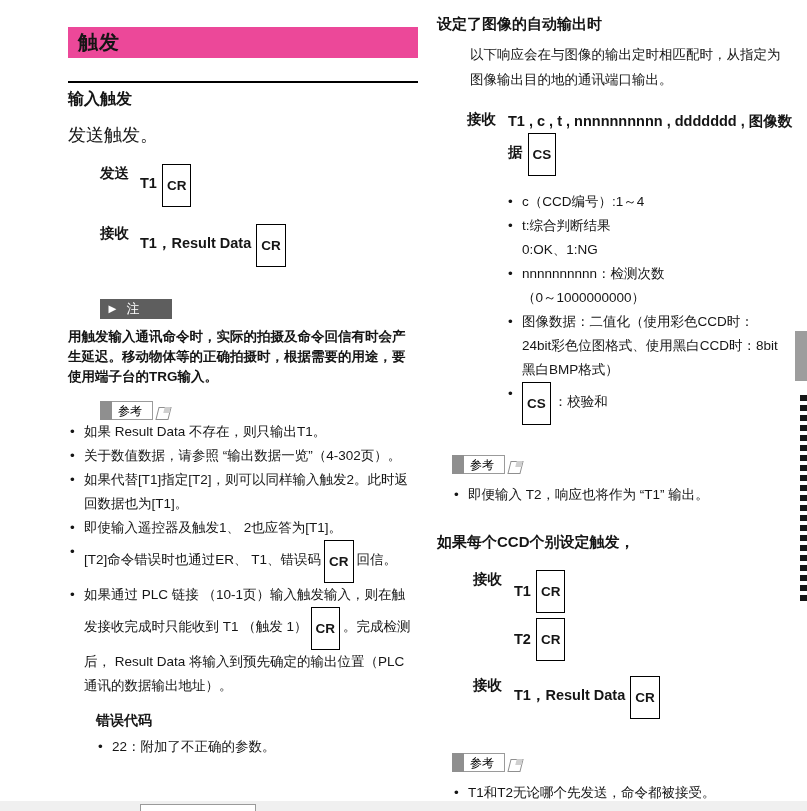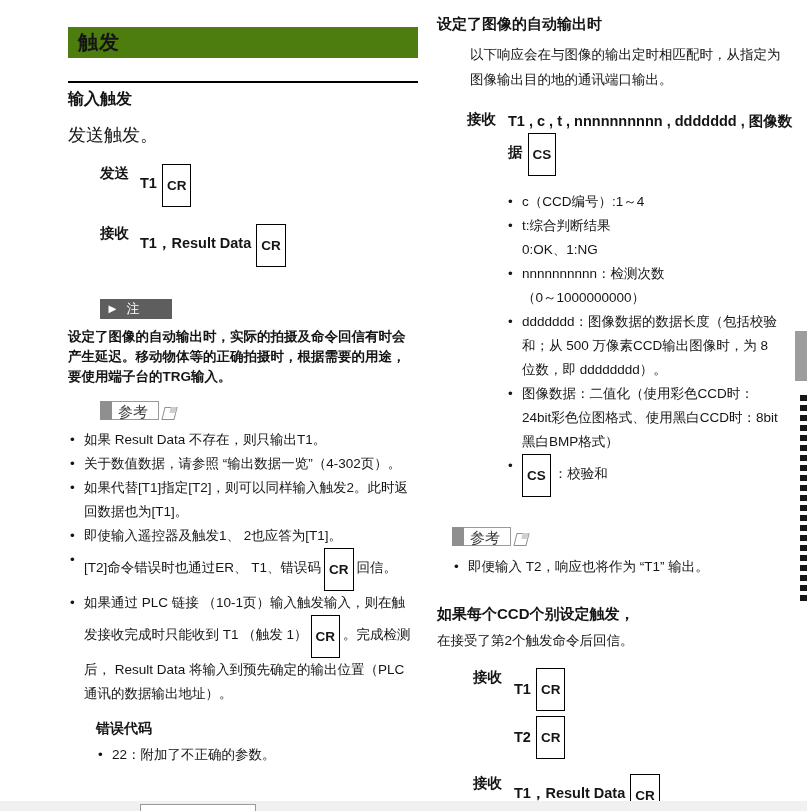--- a/index.html
+++ b/index.html
@@ -3,49 +3,49 @@
 <meta charset="utf-8">
 <style>
   * { margin:0; padding:0; box-sizing:border-box; }
   html,body { width:807px; height:811px; background:#ffffff; overflow:hidden; position:relative;
               font-family:"Liberation Sans","DejaVu Sans",sans-serif; color:#151515; }
 
   .col-left  { position:absolute; left:68px;  top:27px; width:350px; }
   .col-right { position:absolute; left:437px; top:15px; width:356px; }
 
   
-  .title-bar { background:#4d7c0f; height:31px; display:flex; align-items:center;
+  .title-bar { background:#ec4899; height:31px; display:flex; align-items:center;
                padding-left:10px; font-size:20px; font-weight:bold; letter-spacing:1px; }
   .rule { border-top:2px solid #000; margin-top:23px; }
   .h2 { font-size:16px; font-weight:bold; margin-top:6px; }
   .intro { font-size:18px; margin-top:13px; }
 
   .cmd-row { display:flex; margin-top:17px; font-weight:bold; font-size:14.5px; }
   .cmd-row .lbl { width:40px; margin-left:32px; flex:none; }
   .cmd-row .body { margin-left:0; }
   .cmd-lines > div { margin-bottom:5px; display:flex; align-items:center; }
 
   .kbox { display:inline-block; border:1.6px solid #000; padding:12px 4px; font-weight:bold;
           font-size:13.5px; line-height:17px; margin-left:5px; vertical-align:-2px; }
 
   .note-tag { margin-top:32px; margin-left:32px; width:72px; height:20px; background:#5e5e5e;
               color:#fff; font-size:13px; display:flex; align-items:center; padding-left:6px;
               letter-spacing:2px; }
   .note-body { margin-top:8px; font-size:13.5px; font-weight:bold; line-height:20px; }
 
   .ref-tag { display:flex; align-items:stretch; height:19px; margin-top:14px; margin-left:32px; width:max-content; }
   .ref-tag .blk { width:12px; background:#8f8f8f; flex:none; }
-  .ref-tag .bx  { border:1px solid #9a9a9a; border-left:none; font-size:15px; padding:1px 10px 0 6px; color:#404040; }
+  .ref-tag .bx  { border:1px solid #9a9a9a; border-left:none; font-size:12px; padding:1px 10px 0 6px; color:#000000; }
   .ref-tag .ear { width:13px; height:13px; align-self:flex-end; position:relative; margin-left:4px; }
   .ref-tag .ear::before { content:""; position:absolute; inset:0; border:1px solid #8f8f8f;
        background:#fff; transform:skewX(-14deg); }
   .ref-tag .ear::after { content:""; position:absolute; right:0px; top:0px; width:6px; height:6px;
        background:#cfcfcf; transform:skewX(-14deg); }
 
-  .bullets { margin-top:8px; }
+  .bullets { }
   .bullet { position:relative; padding-left:16px; font-size:13.5px; line-height:24px; }
   .bullet::before { content:"•"; position:absolute; left:2px; top:0; }
   .bullet .kbox { margin:0 3px; }
   .pre-line { white-space:pre-line; }
 
   .err-title { font-size:14px; font-weight:bold; margin-top:14px; margin-left:28px; }
   .err-list { margin-left:28px; margin-top:4px; }
   .err-list .bullet { line-height:25px; }
 
   
@@ -91,21 +91,21 @@
     <span class="lbl">发送</span>
     <span class="body"><span>T1</span><span class="kbox">CR</span></span>
   </div>
 
   <div class="cmd-row">
     <span class="lbl">接收</span>
     <span class="body"><span>T1，Result Data</span><span class="kbox">CR</span></span>
   </div>
 
   <div class="note-tag">► 注</div>
-  <div class="note-body">设定了图像的自动输出时，实际的拍摄及命令回信有时会产生延迟。移动物体等的正确拍摄时，根据需要的用途，要使用端子台的TRG输入。</div>
+  <div class="note-body">用触发输入通讯命令时，实际的拍摄及命令回信有时会产生延迟。移动物体等的正确拍摄时，根据需要的用途，要使用端子台的TRG输入。</div>
 
   <div class="ref-tag">
     <span class="blk"></span>
     <span class="bx">参考</span>
     <span class="ear"></span>
   </div>
 
   <div class="bullets">
     <div class="bullet">如果 Result Data 不存在，则只输出T1。</div>
     <div class="bullet">关于数值数据，请参照 “输出数据一览”（4-302页）。</div>
@@ -130,36 +130,34 @@
     <span class="lbl">接收</span>
     <span class="body"><span>T1 , c , t , nnnnnnnnnn , ddddddd , 图像数据</span><span class="kbox">CS</span></span>
   </div>
 
   <div class="r-bullets">
     <div class="bullet pre-line">c（CCD编号）:1～4</div>
     <div class="bullet pre-line">t:综合判断结果
 0:OK、1:NG</div>
     <div class="bullet pre-line">nnnnnnnnnn：检测次数
 （0～1000000000）</div>
-    <div class="bullet pre-line">ddddddd：图像数据的数据长度（包括校验和；从 500 万像素CCD输出图像时，为 8 位数，即 dddddddd）。</div>
     <div class="bullet pre-line">图像数据：二值化（使用彩色CCD时：24bit彩色位图格式、使用黑白CCD时：8bit黑白BMP格式）</div>
     <div class="bullet"><span class="kbox" style="margin-left:0">CS</span><span>：校验和</span></div>
   </div>
 
   <div class="ref-tag ref2" style="margin-top:30px;">
     <span class="blk"></span>
     <span class="bx">参考</span>
     <span class="ear"></span>
   </div>
   <div class="bullets r-refbullets">
     <div class="bullet">即便输入 T2，响应也将作为 “T1” 输出。</div>
   </div>
 
   <div class="h3 ccd-title">如果每个CCD个别设定触发，</div>
-  <div class="ccd-para">在接受了第2个触发命令后回信。</div>
 
   <div class="r-cmd" style="margin-left:6px;">
     <span class="lbl">接收</span>
     <span class="body cmd-lines">
       <div>
           <span>T1</span>
           <span class="kbox">CR</span>
         </div>
       <div>
           <span>T2</span>

